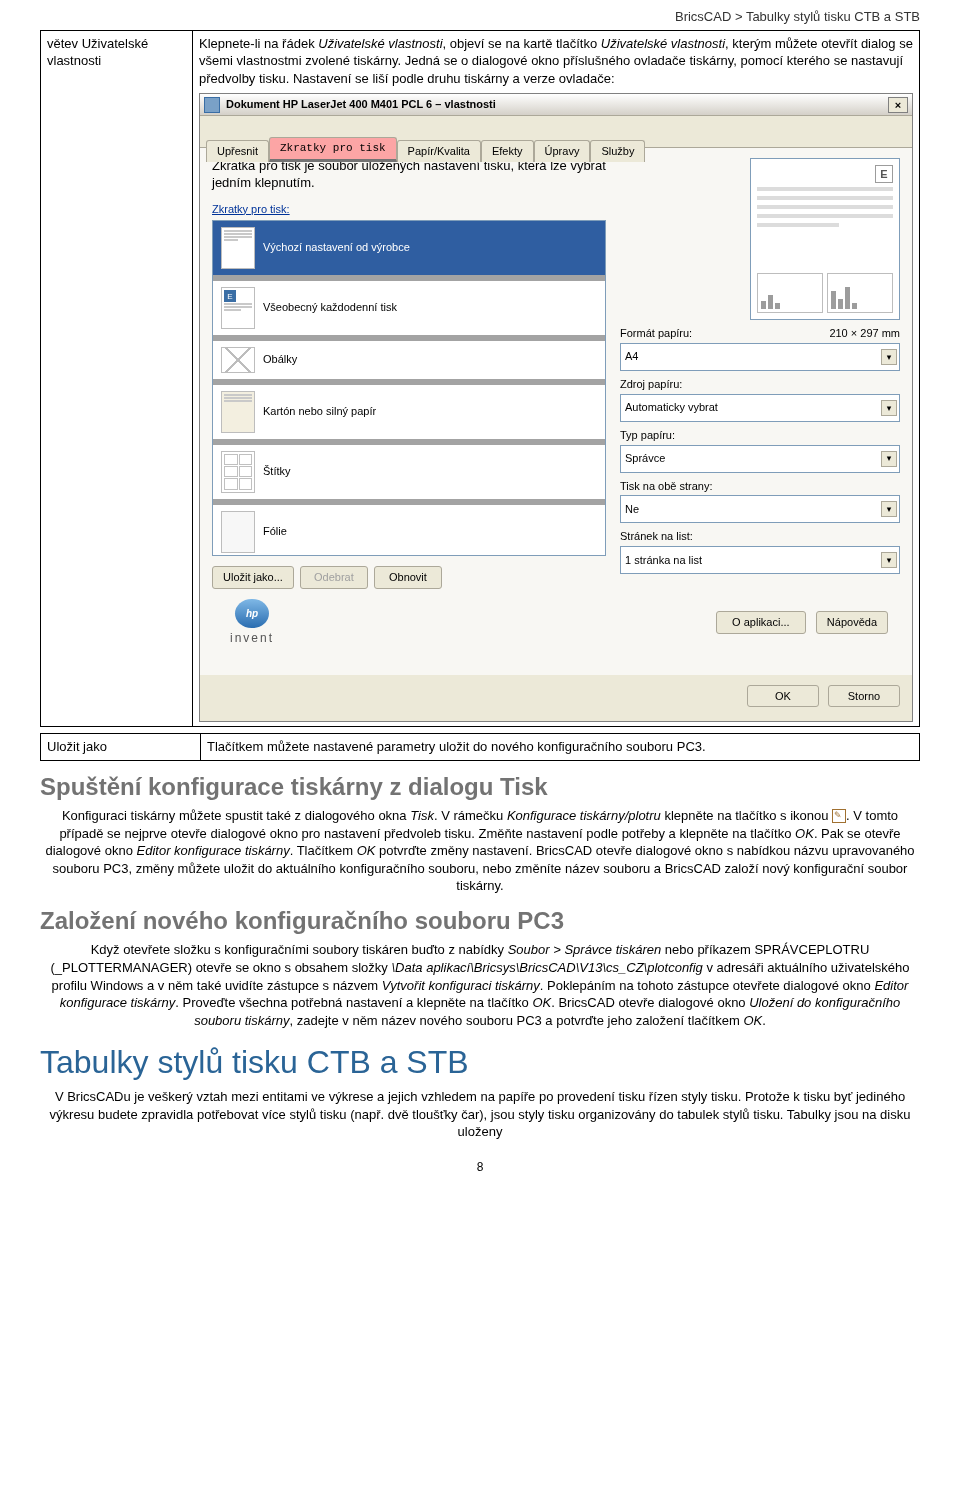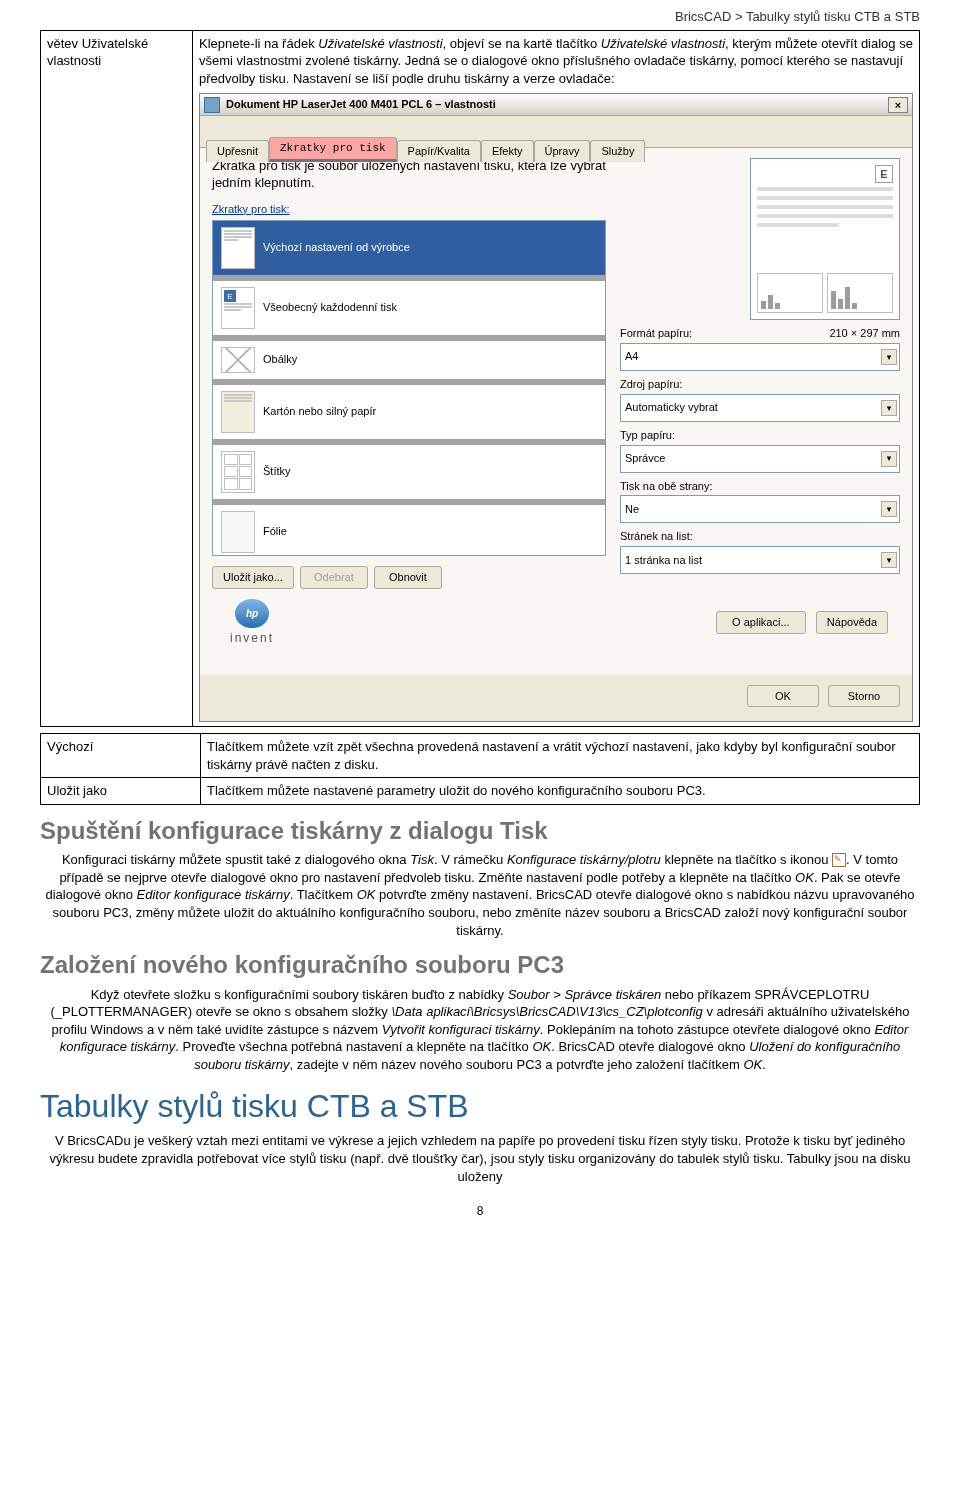--- a/index.html
+++ b/index.html
@@ -323,24 +323,20 @@
           <span class="btn" style="margin-left:6px">Storno</span>
         </div>
       </div>
     </td>
   </tr>
 </tbody>
   </table>
 
 <table class="doc-table">
   <tbody>
-      <tr>
-    <td class="left-col">Výchozí</td>
-    <td>Tlačítkem můžete vzít zpět všechna provedená nastavení a vrátit výchozí nastavení, jako kdyby byl konfigurační soubor tiskárny právě načten z disku.</td>
-  </tr>
   <tr>
     <td class="left-col">Uložit jako</td>
     <td>Tlačítkem můžete nastavené parametry uložit do nového konfiguračního souboru PC3.</td>
   </tr>
 </tbody>
   </table>
 
 <h2 class="sec-blue">Spuštění konfigurace tiskárny z dialogu Tisk</h2>
 <p class="body">
   <span>Konfiguraci tiskárny můžete spustit také z dialogového okna </span><span class="italic">Tisk</span><span>. V rámečku </span><span class="italic">Konfigurace tiskárny/plotru</span><span> klepněte na tlačítko s ikonou </span><span class="inline-icon"></span><span>. V tomto případě se nejprve otevře dialogové okno pro nastavení předvoleb tisku. Změňte nastavení podle potřeby a klepněte na tlačítko </span><span class="italic">OK</span><span>. Pak se otevře dialogové okno </span><span class="italic">Editor konfigurace tiskárny</span><span>. Tlačítkem </span><span class="italic">OK</span><span> potvrďte změny nastavení. BricsCAD otevře dialogové okno s nabídkou názvu upravovaného souboru PC3, změny můžete uložit do aktuálního konfiguračního souboru, nebo změníte název souboru a BricsCAD založí nový konfigurační soubor tiskárny.</span>

